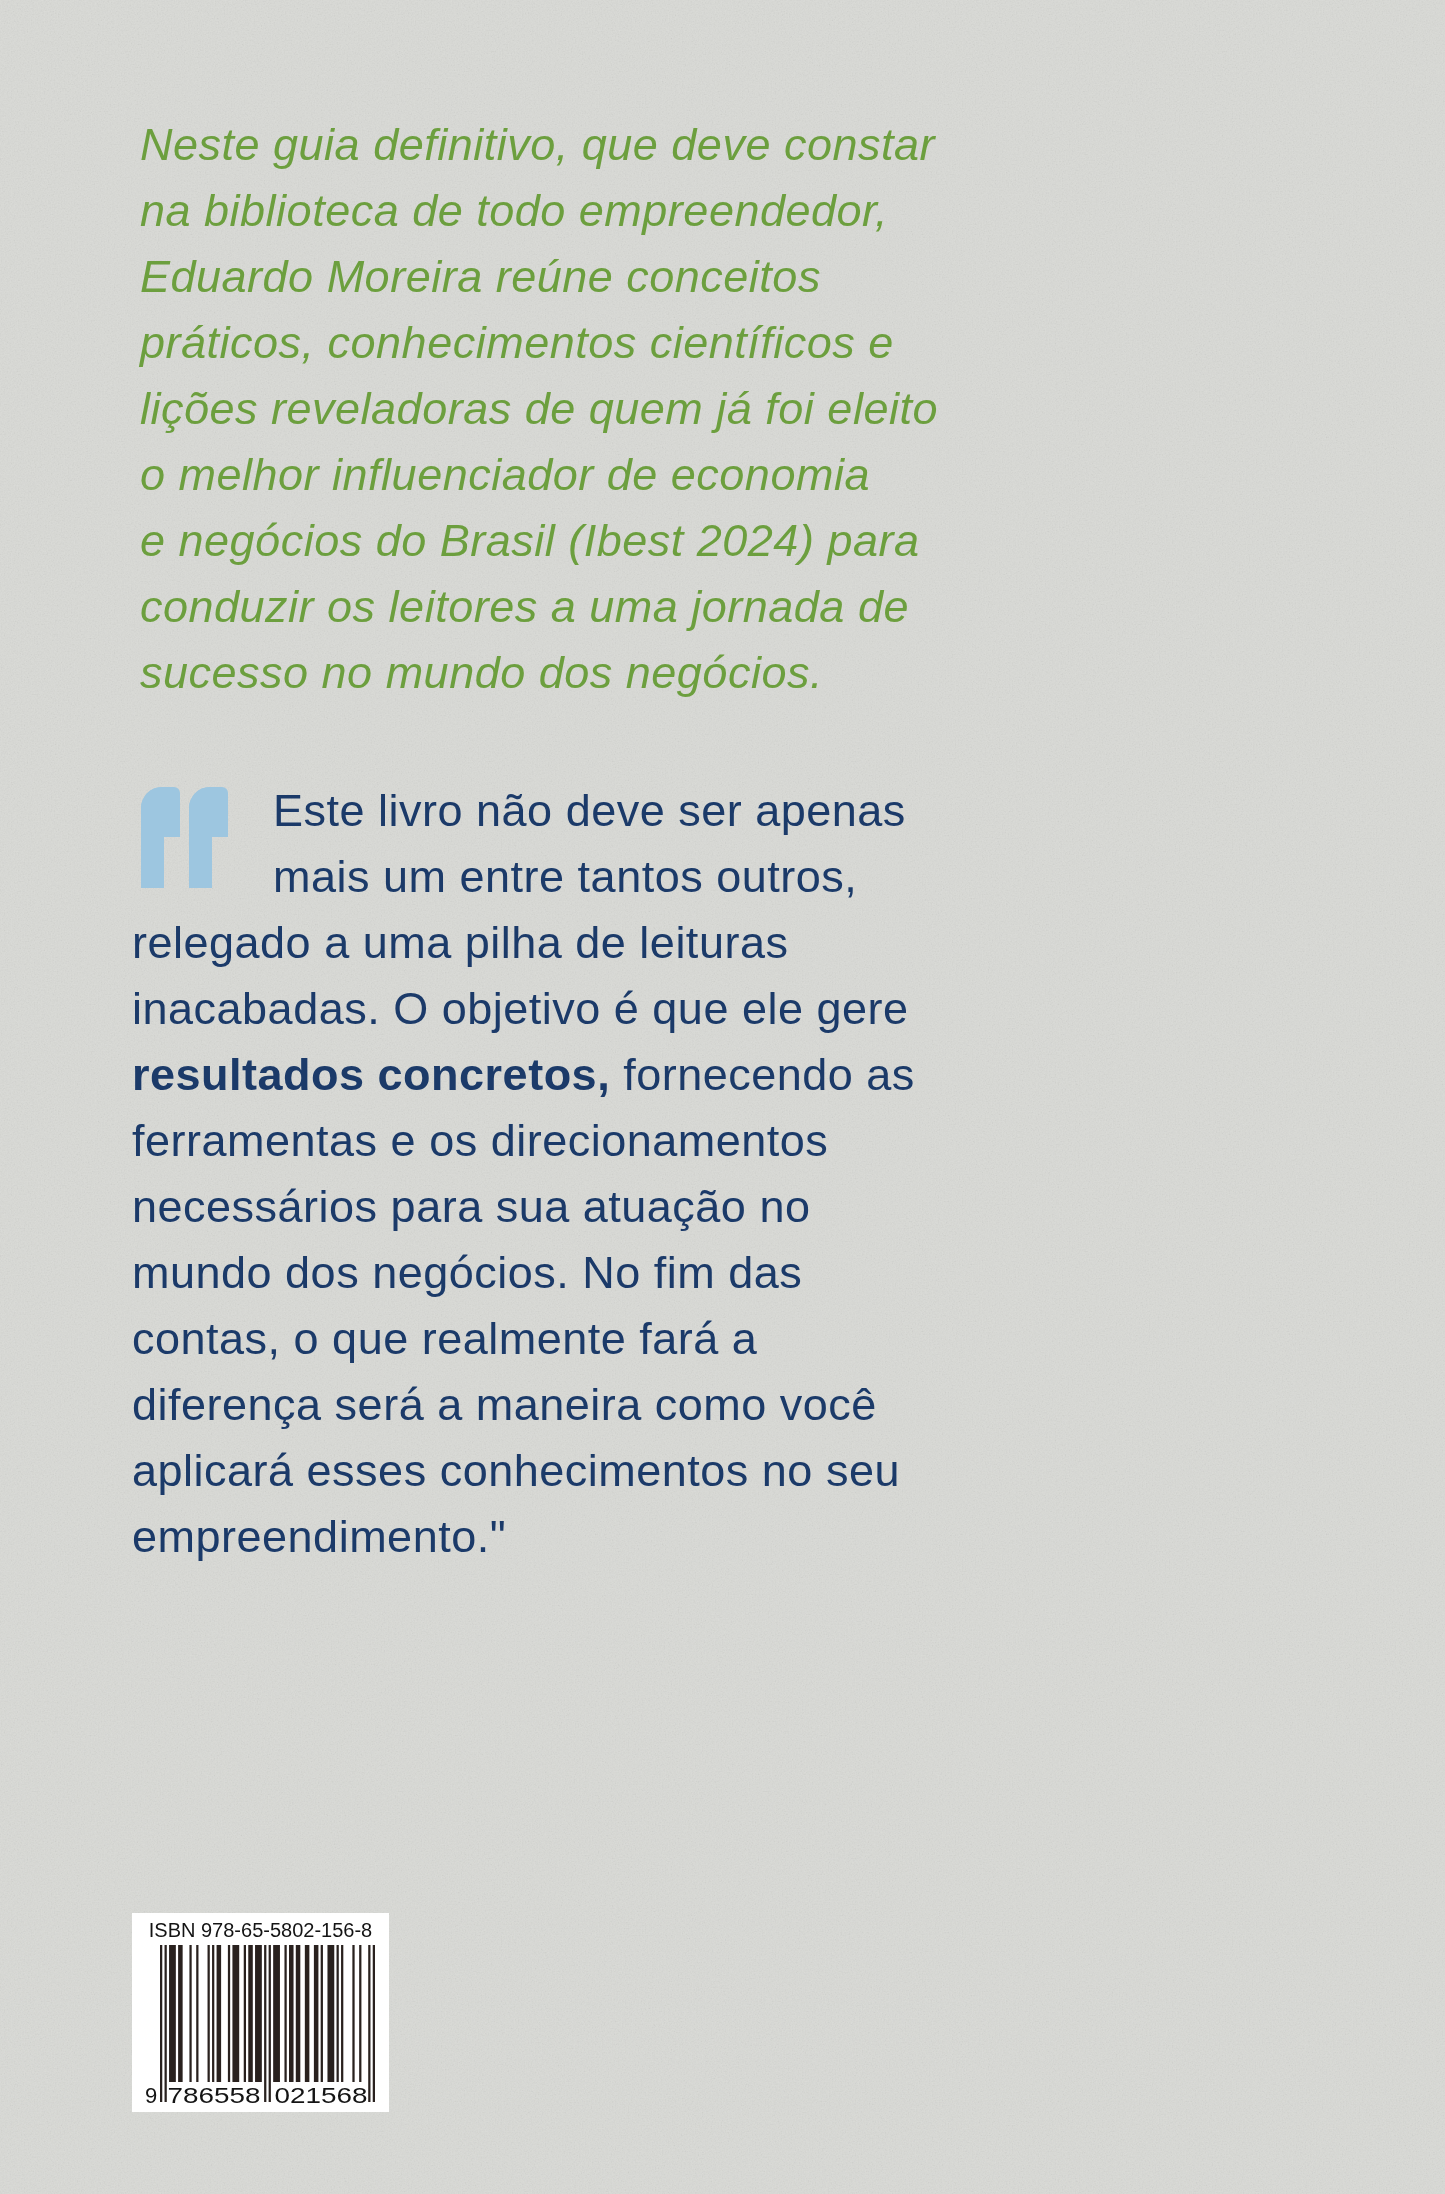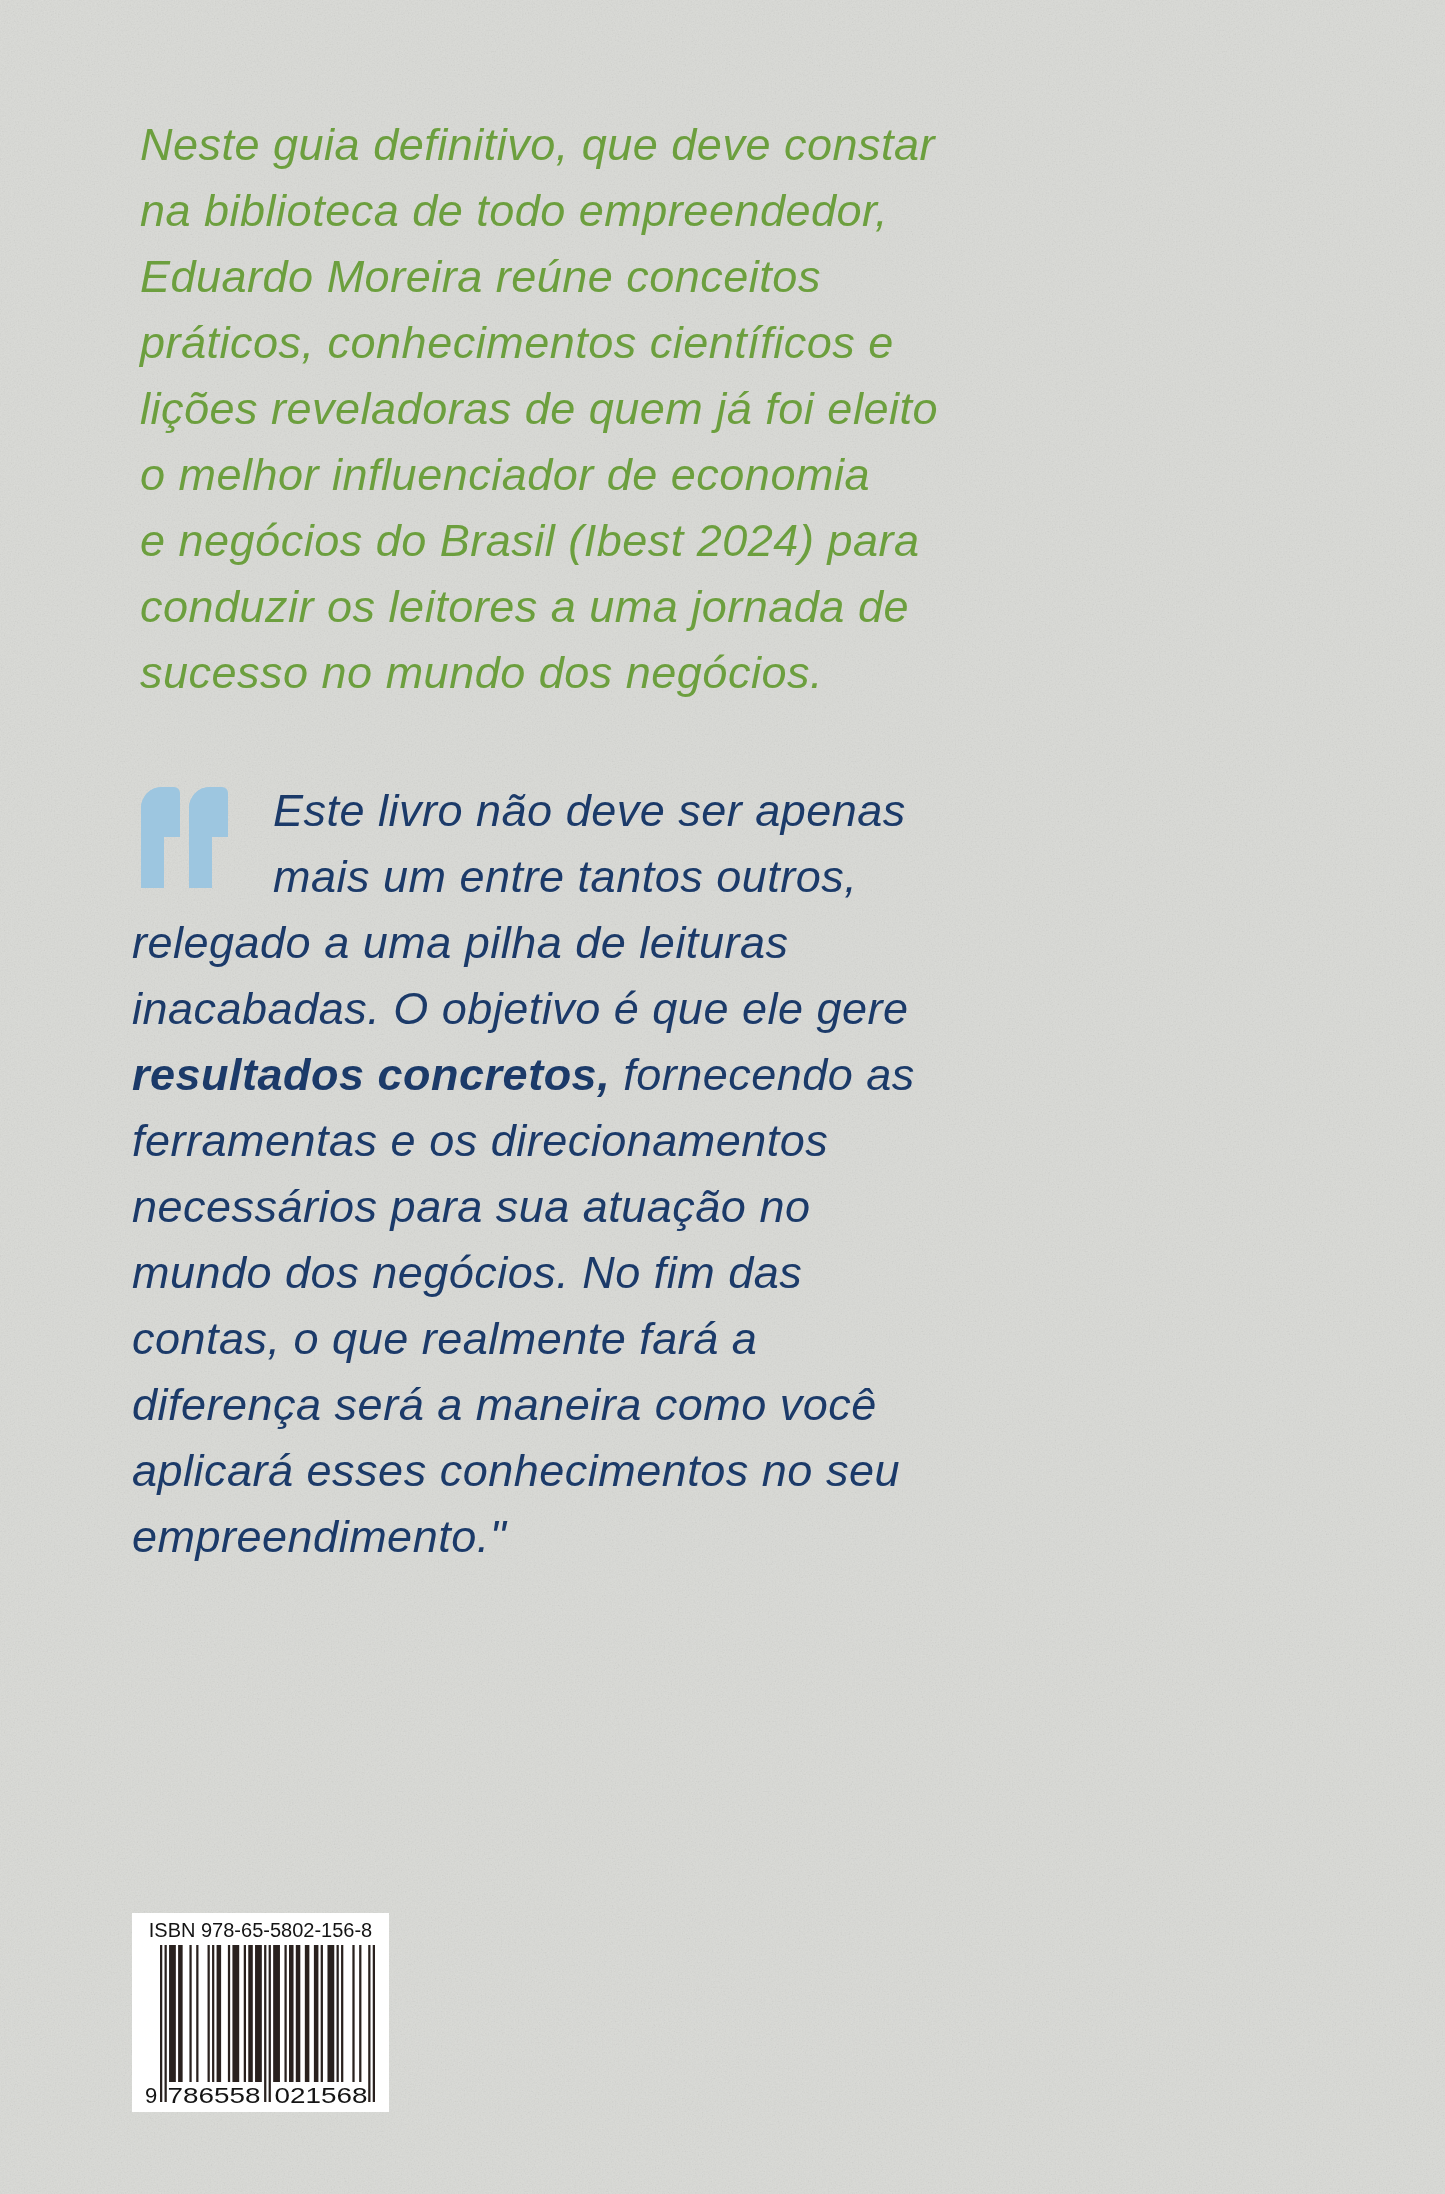--- a/index.html
+++ b/index.html
@@ -62,21 +62,21 @@
     background: var(--lightblue, #9dc6e0);
     border-radius: 21px 6px 0 0;
   }
   .qglyph::after {        
     content: "";
     position: absolute; left: 0; top: 0;
     width: 23px; height: 101px;
     background: var(--lightblue, #9dc6e0);
     border-radius: 21px 0 0 0;
   }
-  .qtext { white-space: pre-line; font-style: italic; }
+  .qtext { white-space: pre-line; }
   .qtext b { font-weight: bold; }
   
   .barcode-box {
     position: absolute;
     left: 132px; top: 1913px;
     width: 257px; height: 199px;
     background: #ffffff;
   }
   .isbn {
     position: absolute;

